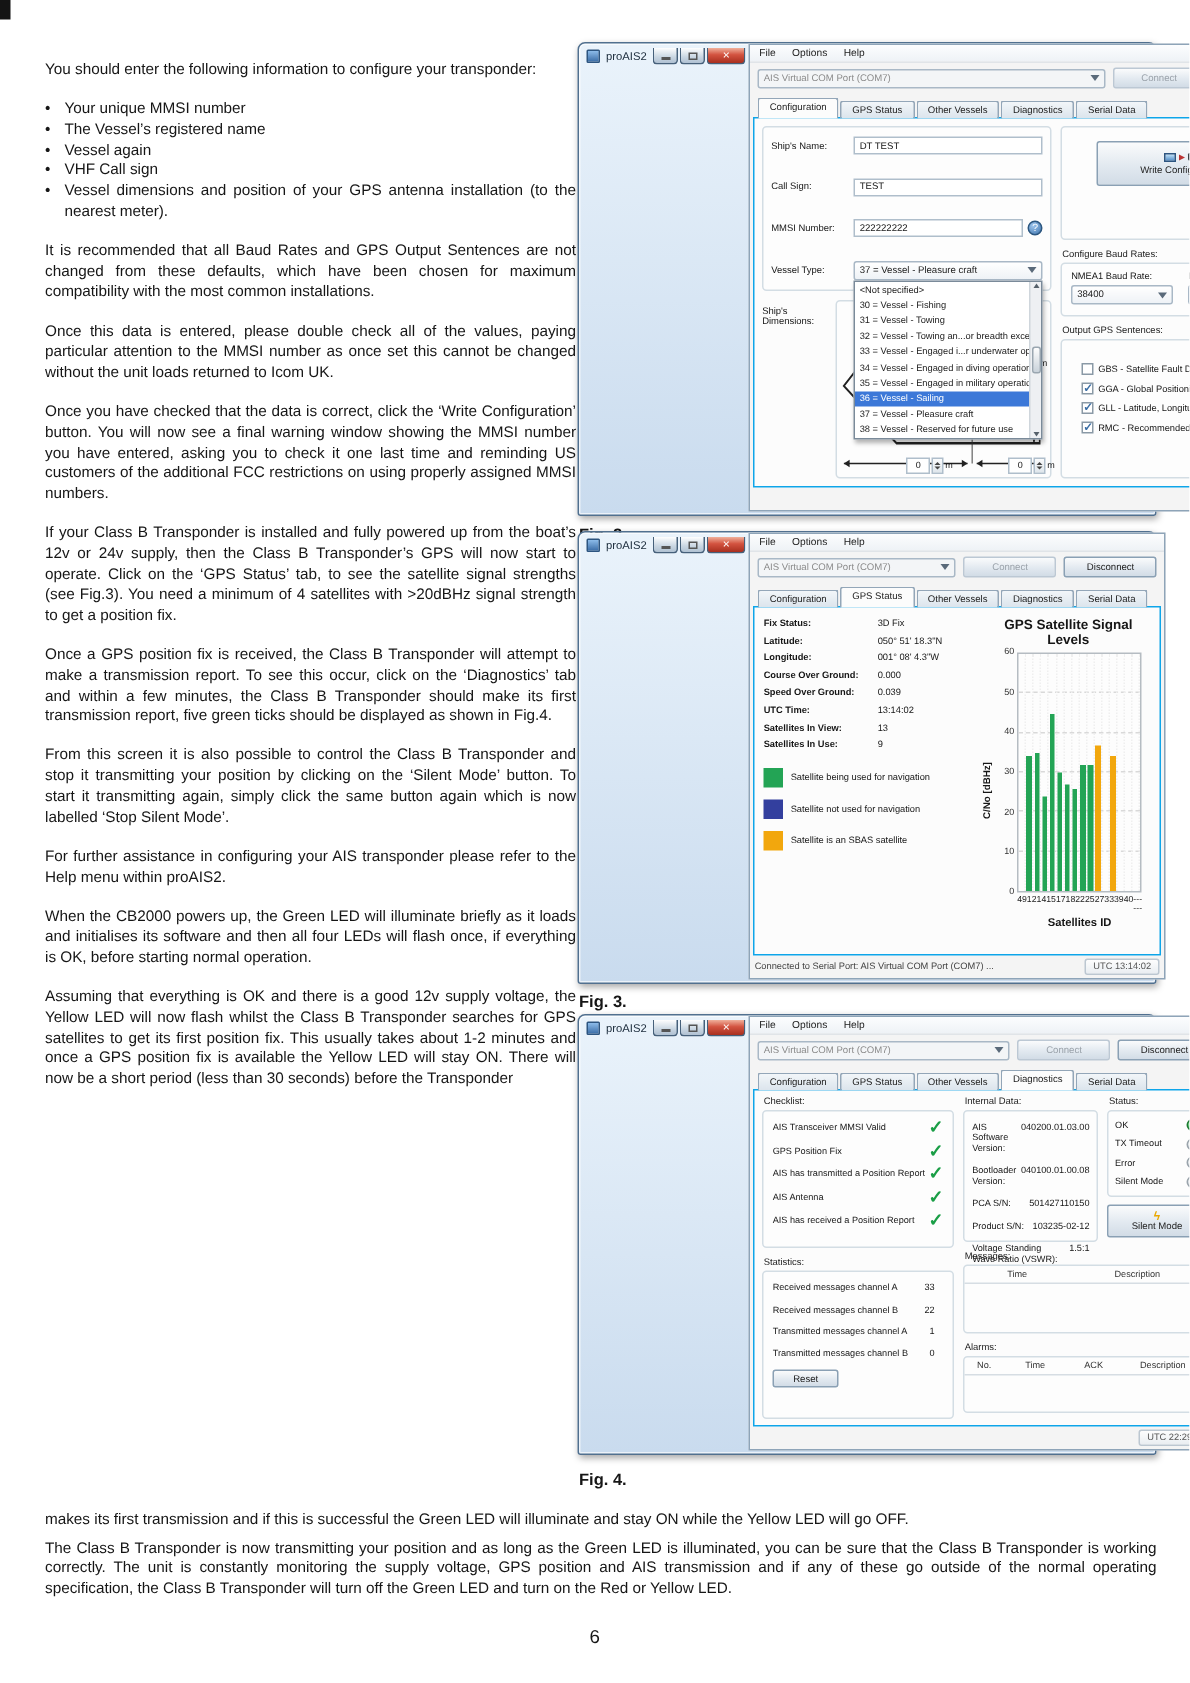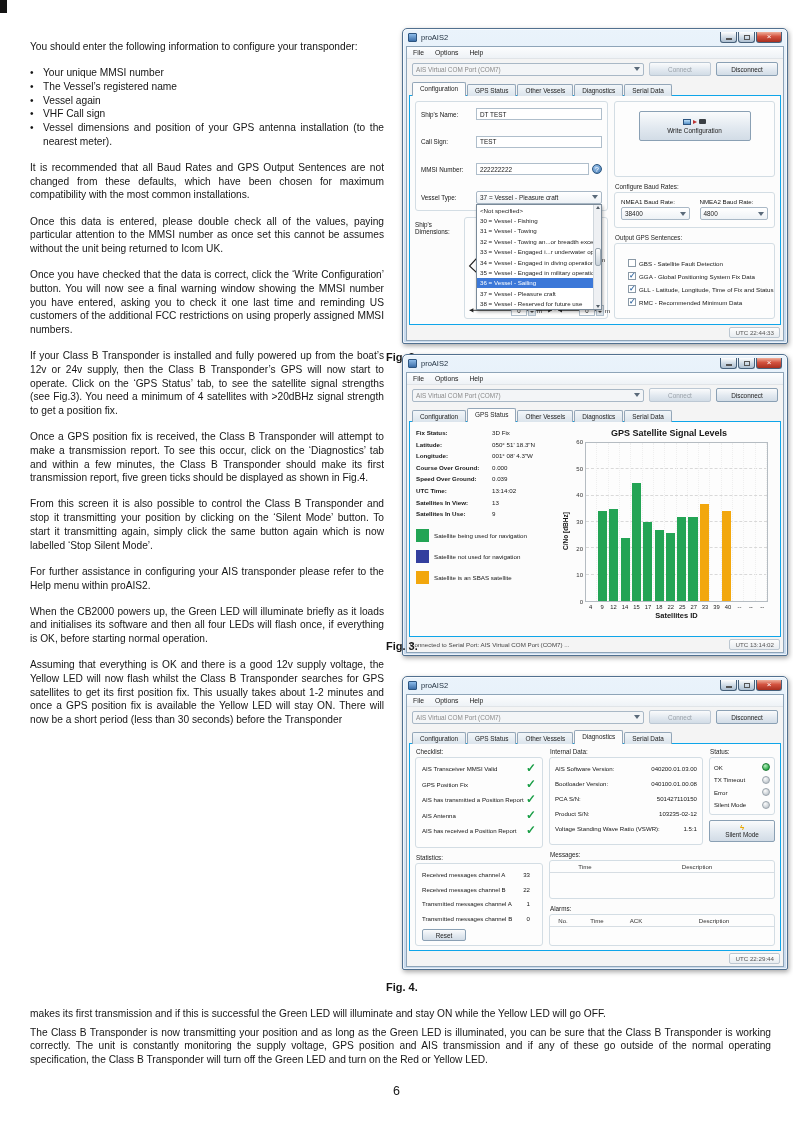--- a/index.html
+++ b/index.html
@@ -16,21 +16,21 @@
   .bullet .dot { width:13px; flex:none; }
   .sectionhead { font-weight:bold; font-size:10.8px; margin:25px 0 1px; }
   .fullwide { position:absolute; left:30px; top:1007px; width:741px; font-size:10.2px; line-height:13.7px; text-align:justify; }
   .fullwide .para { margin-bottom:5px; }
   .pagenum { position:absolute; top:1084px; left:0; right:0; text-align:center; font-size:12.5px; }
   .figcap { position:absolute; left:386px; font-weight:bold; font-size:11px; }
 
   
   .win { position:absolute; left:385px; width:386px; border:1px solid #51708f; border-radius:5px 5px 2px 2px;
          background:linear-gradient(#eaf3fb,#c9dbee); box-shadow:1px 2px 5px rgba(0,0,0,.35), inset 0 0 0 1px rgba(255,255,255,.65);
-         display:flex; flex-direction:column; padding:0 3px 2px;margin-left:17px; }
+         display:flex; flex-direction:row; padding:0 3px 2px; }
   .titlebar { height:17px; flex:none; display:flex; align-items:center; gap:4px; padding:0 2px; }
   .appicon { width:9px; height:9px; background:linear-gradient(#8cbbe9,#3c6ea8); border:1px solid #2d5580; border-radius:1px; flex:none; }
   .title { font-size:7.5px; color:#1a2a3a; }
   .winbtns { margin-left:auto; display:flex; gap:1px; }
   .wbtn { width:17px; height:11px; border:1px solid #46607a; border-top:none; border-radius:0 0 3px 3px;
           background:linear-gradient(#fefefe,#c9d6e2 60%,#b0c1d2); display:flex; align-items:center; justify-content:center; }
   .wbtn .bar { width:6px; height:2px; background:#555; margin-top:3px; }
   .wbtn .box { width:6px; height:5px; border:1px solid #555; }
   .wbtn.close { width:26px; background:linear-gradient(#f0b09b,#d35340 45%,#a82f1f); }
   .wbtn.close::before { content:"×"; color:#fff; font-size:8px; line-height:8px; }
@@ -169,21 +169,21 @@
   .msgbox { height:46px; display:flex; flex-direction:column; }
   .alarmbox { height:38px; display:flex; flex-direction:column; }
   .thead { display:flex; border-bottom:1px solid #d6dde3; font-size:6.1px; color:#333; padding:2px 0 2px; flex:none; }
   .th { text-align:center; }
   .msgbox .th:nth-of-type(1) { width:70px; }
   .msgbox .th:nth-of-type(2) { flex:1; }
   .alarmbox .th:nth-of-type(1) { width:26px; }
   .alarmbox .th:nth-of-type(2) { width:42px; }
   .alarmbox .th:nth-of-type(3) { width:36px; }
   .alarmbox .th:nth-of-type(4) { flex:1; }
-  #fig2cap { top:351px; } #fig3cap { top:640px; } #fig4cap { top:981px; }
+  #fig2cap { top:351px; } #fig3cap { top:662px; } #fig4cap { top:981px; }
 </style>
 </head>
 <body>
 
 <div id="page">
   <div class="scanmark"></div>
 
   <div class="textcol">
     <div class="para">You should enter the following information to configure your transponder:</div>
     <div class="bullets">
@@ -209,21 +209,21 @@
         </div>
 
         <div class="bullet">
           <span class="dot">•</span>
           <span>Vessel dimensions and position of your GPS antenna installation (to the nearest meter).</span>
         </div>
       </div>
     <div>
 
         <div class="para">It is recommended that all Baud Rates and GPS Output Sentences are not changed from these defaults, which have been chosen for maximum compatibility with the most common installations.</div>
-        <div class="para">Once this data is entered, please double check all of the values, paying particular attention to the MMSI number as once set this cannot be assumes without the unit being returned to Icom UK.</div>
+        <div class="para">Once this data is entered, please double check all of the values, paying particular attention to the MMSI number as once set this cannot be changed without the unit loads returned to Icom UK.</div>
         <div class="para">Once you have checked that the data is correct, click the ‘Write Configuration’ button. You will now see a final warning window showing the MMSI number you have entered, asking you to check it one last time and reminding US customers of the additional FCC restrictions on using properly assigned MMSI numbers.</div>
         <div class="para">If your Class B Transponder is installed and fully powered up from the boat’s 12v or 24v supply, then the Class B Transponder’s GPS will now start to operate. Click on the ‘GPS Status’ tab, to see the satellite signal strengths (see Fig.3). You need a minimum of 4 satellites with &gt;20dBHz signal strength to get a position fix.</div>
         <div class="para">Once a GPS position fix is received, the Class B Transponder will attempt to make a transmission report. To see this occur, click on the ‘Diagnostics’ tab and within a few minutes, the Class B Transponder should make its first transmission report, five green ticks should be displayed as shown in Fig.4.</div>
         <div class="para">From this screen it is also possible to control the Class B Transponder and stop it transmitting your position by clicking on the ‘Silent Mode’ button. To start it transmitting again, simply click the same button again which is now labelled ‘Stop Silent Mode’.</div>
         <div class="para">For further assistance in configuring your AIS transponder please refer to the Help menu within proAIS2.</div>
       </div>
     <div>
 
         <div class="para">When the CB2000 powers up, the Green LED will illuminate briefly as it loads and initialises its software and then all four LEDs will flash once, if everything is OK, before starting normal operation.</div>
         <div class="para">Assuming that everything is OK and there is a good 12v supply voltage, the Yellow LED will now flash whilst the Class B Transponder searches for GPS satellites to get its first position fix. This usually takes about 1-2 minutes and once a GPS position fix is available the Yellow LED will stay ON. There will now be a short period (less than 30 seconds) before the Transponder</div>

